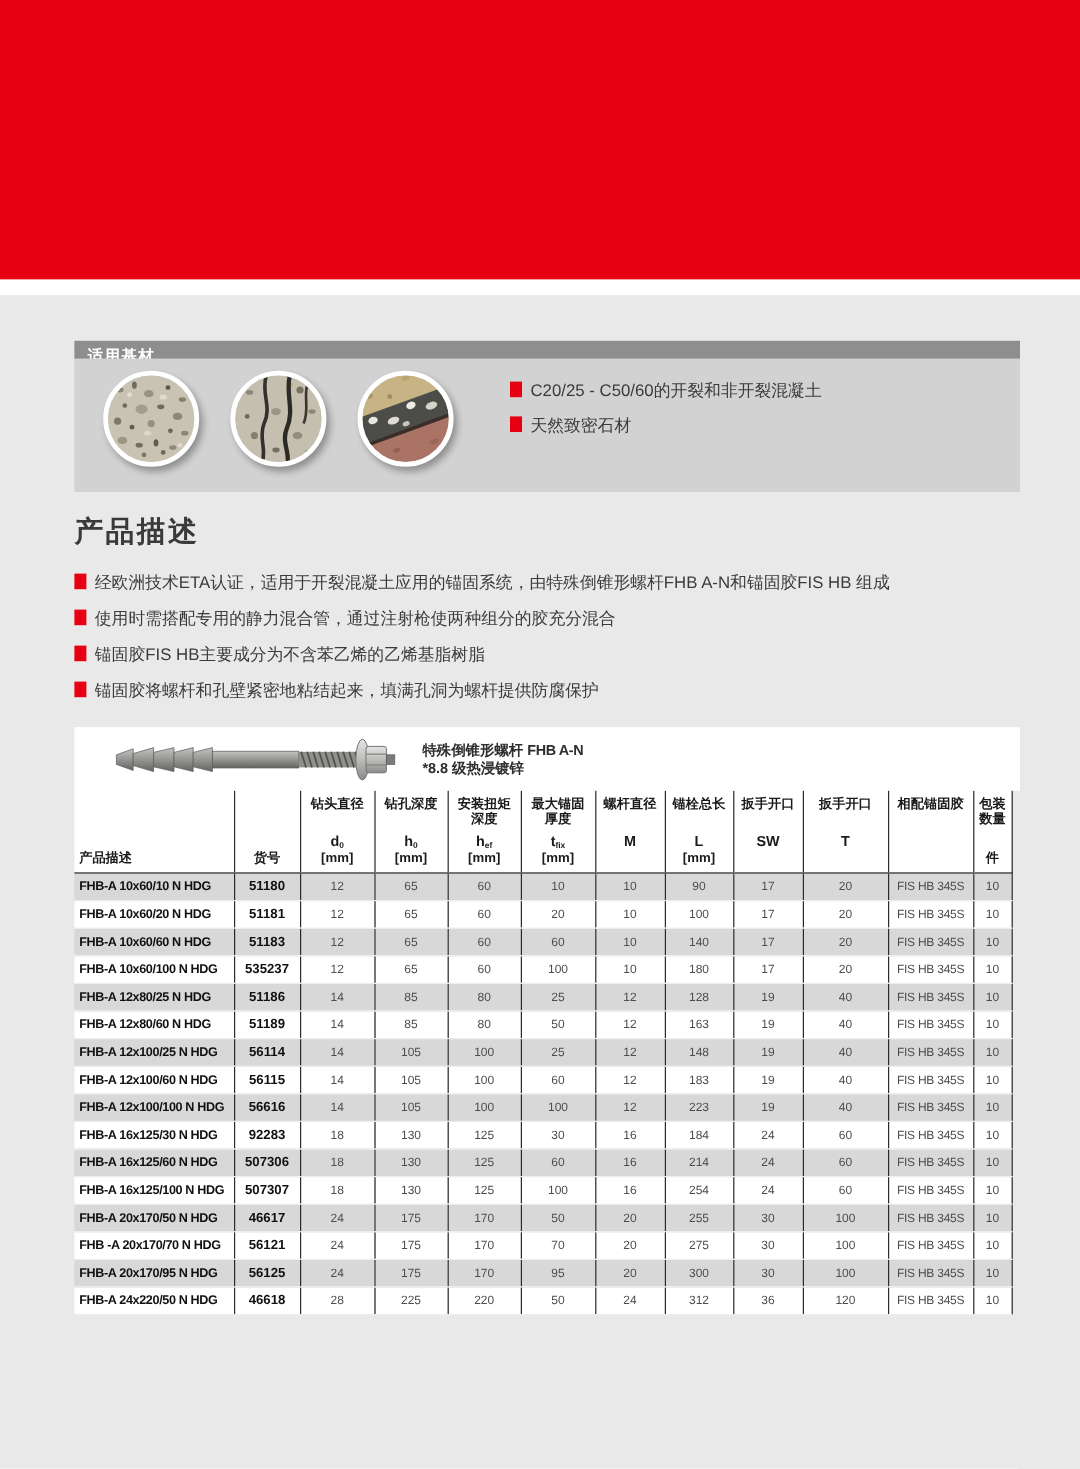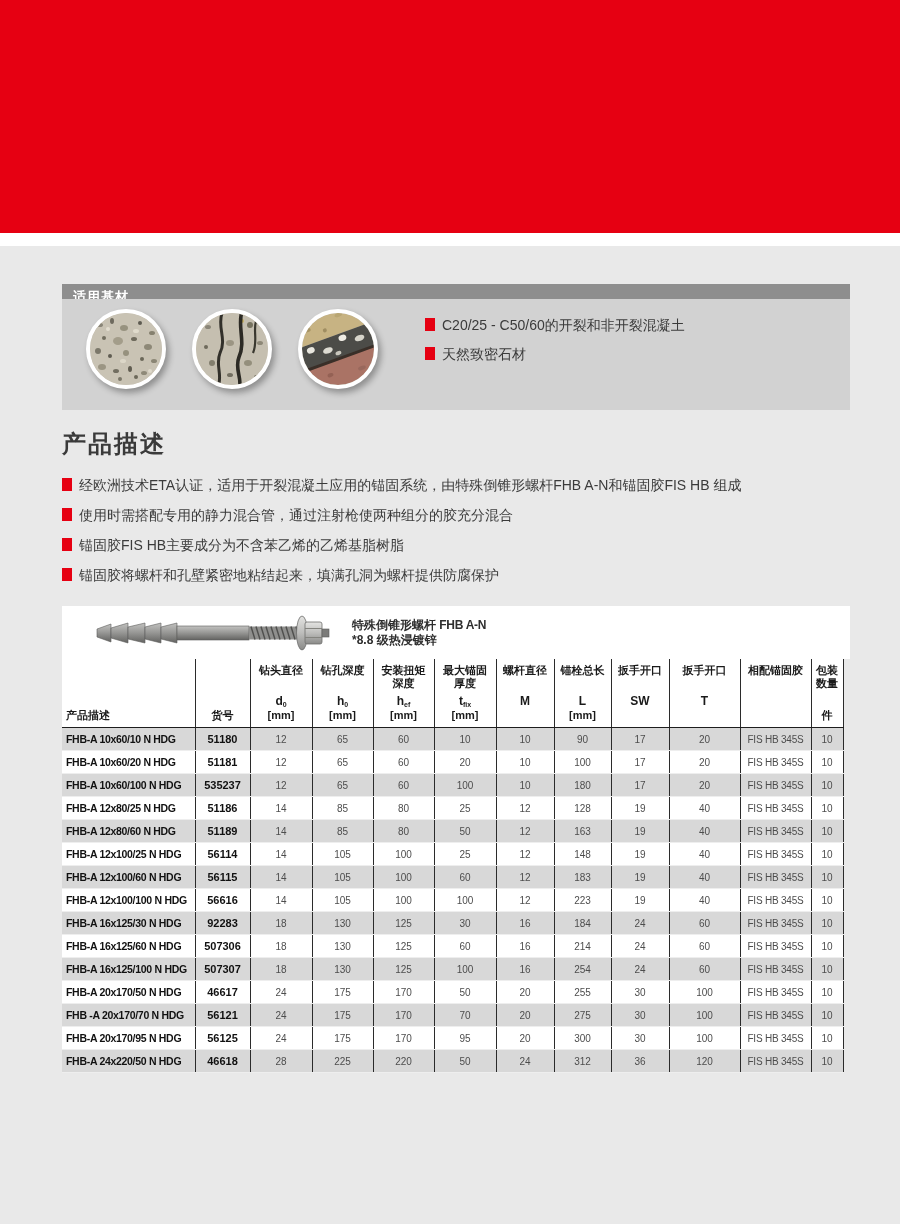--- a/index.html
+++ b/index.html
@@ -388,20 +388,34 @@
             <td>60</td>
             <td>20</td>
             <td>10</td>
             <td>100</td>
             <td>17</td>
             <td>20</td>
             <td class="c-adh">FIS HB 345S</td>
             <td>10</td>
           </tr>
           <tr>
+            <td class="c-name">FHB-A 10x60/60 N HDG</td>
+            <td class="c-code">51183</td>
+            <td>12</td>
+            <td>65</td>
+            <td>60</td>
+            <td>60</td>
+            <td>10</td>
+            <td>140</td>
+            <td>17</td>
+            <td>20</td>
+            <td class="c-adh">FIS HB 345S</td>
+            <td>10</td>
+          </tr>
+          <tr>
             <td class="c-name">FHB-A 10x60/100 N HDG</td>
             <td class="c-code">535237</td>
             <td>12</td>
             <td>65</td>
             <td>60</td>
             <td>100</td>
             <td>10</td>
             <td>180</td>
             <td>17</td>
             <td>20</td>

